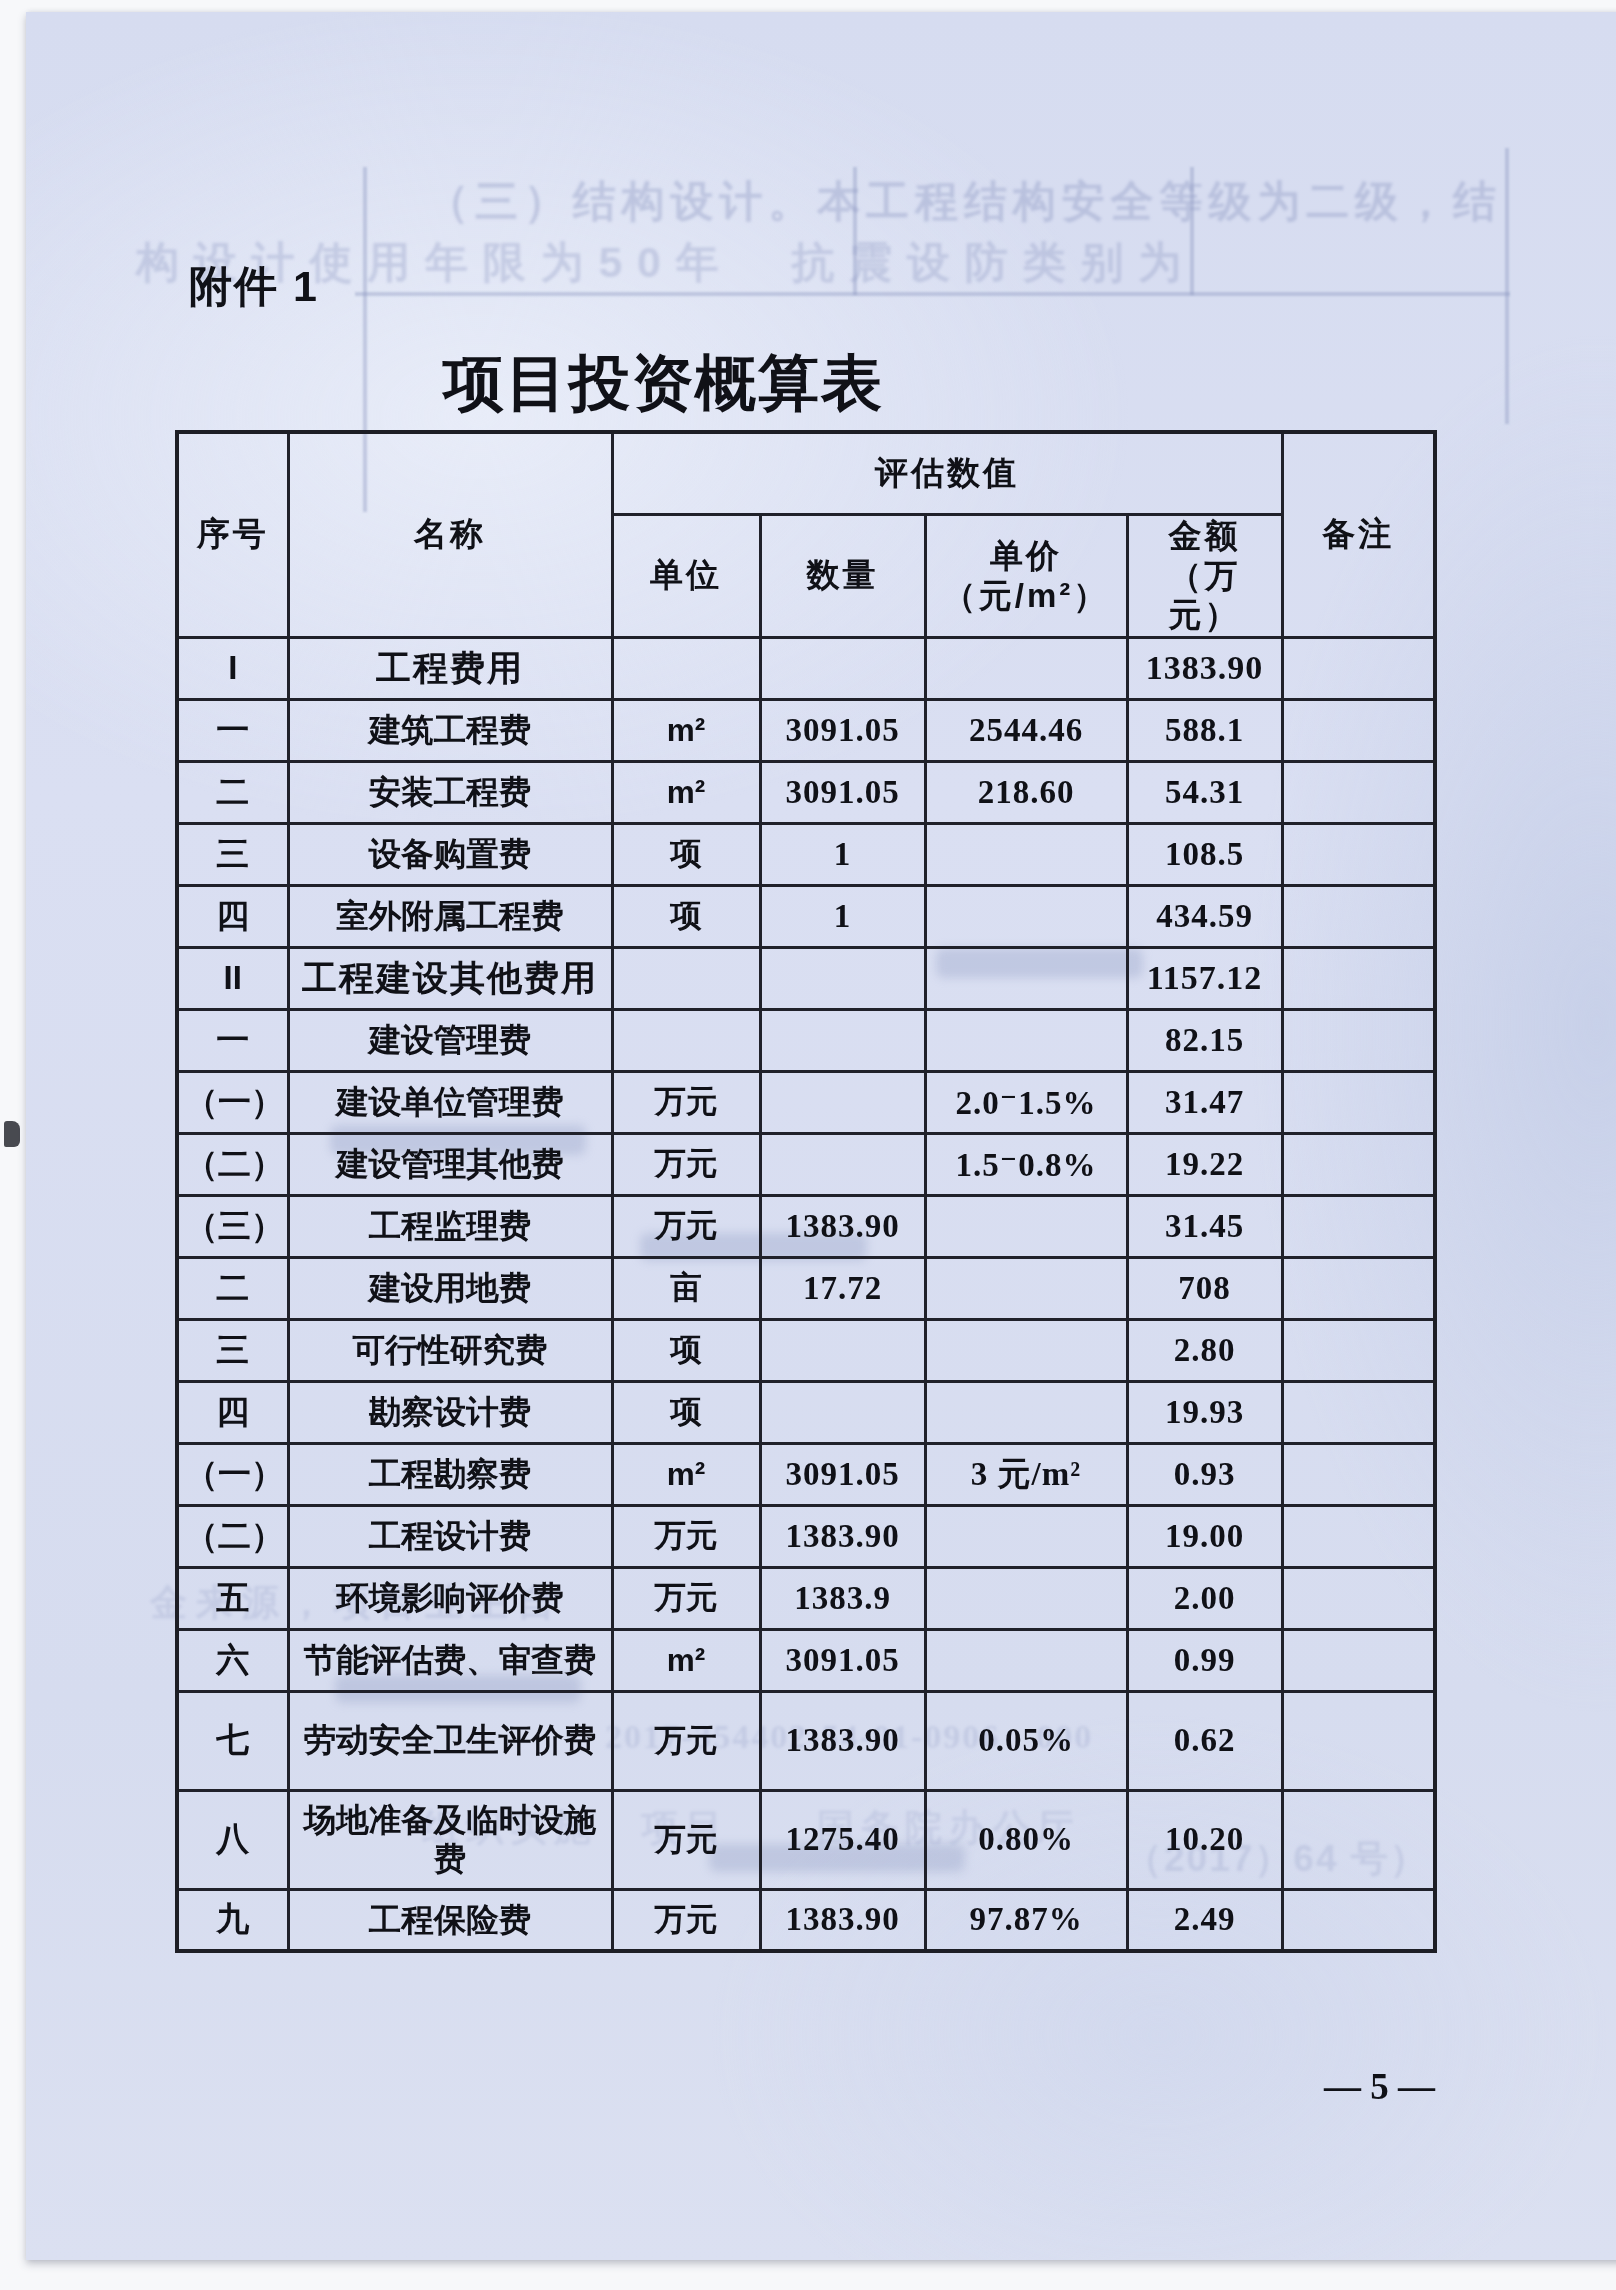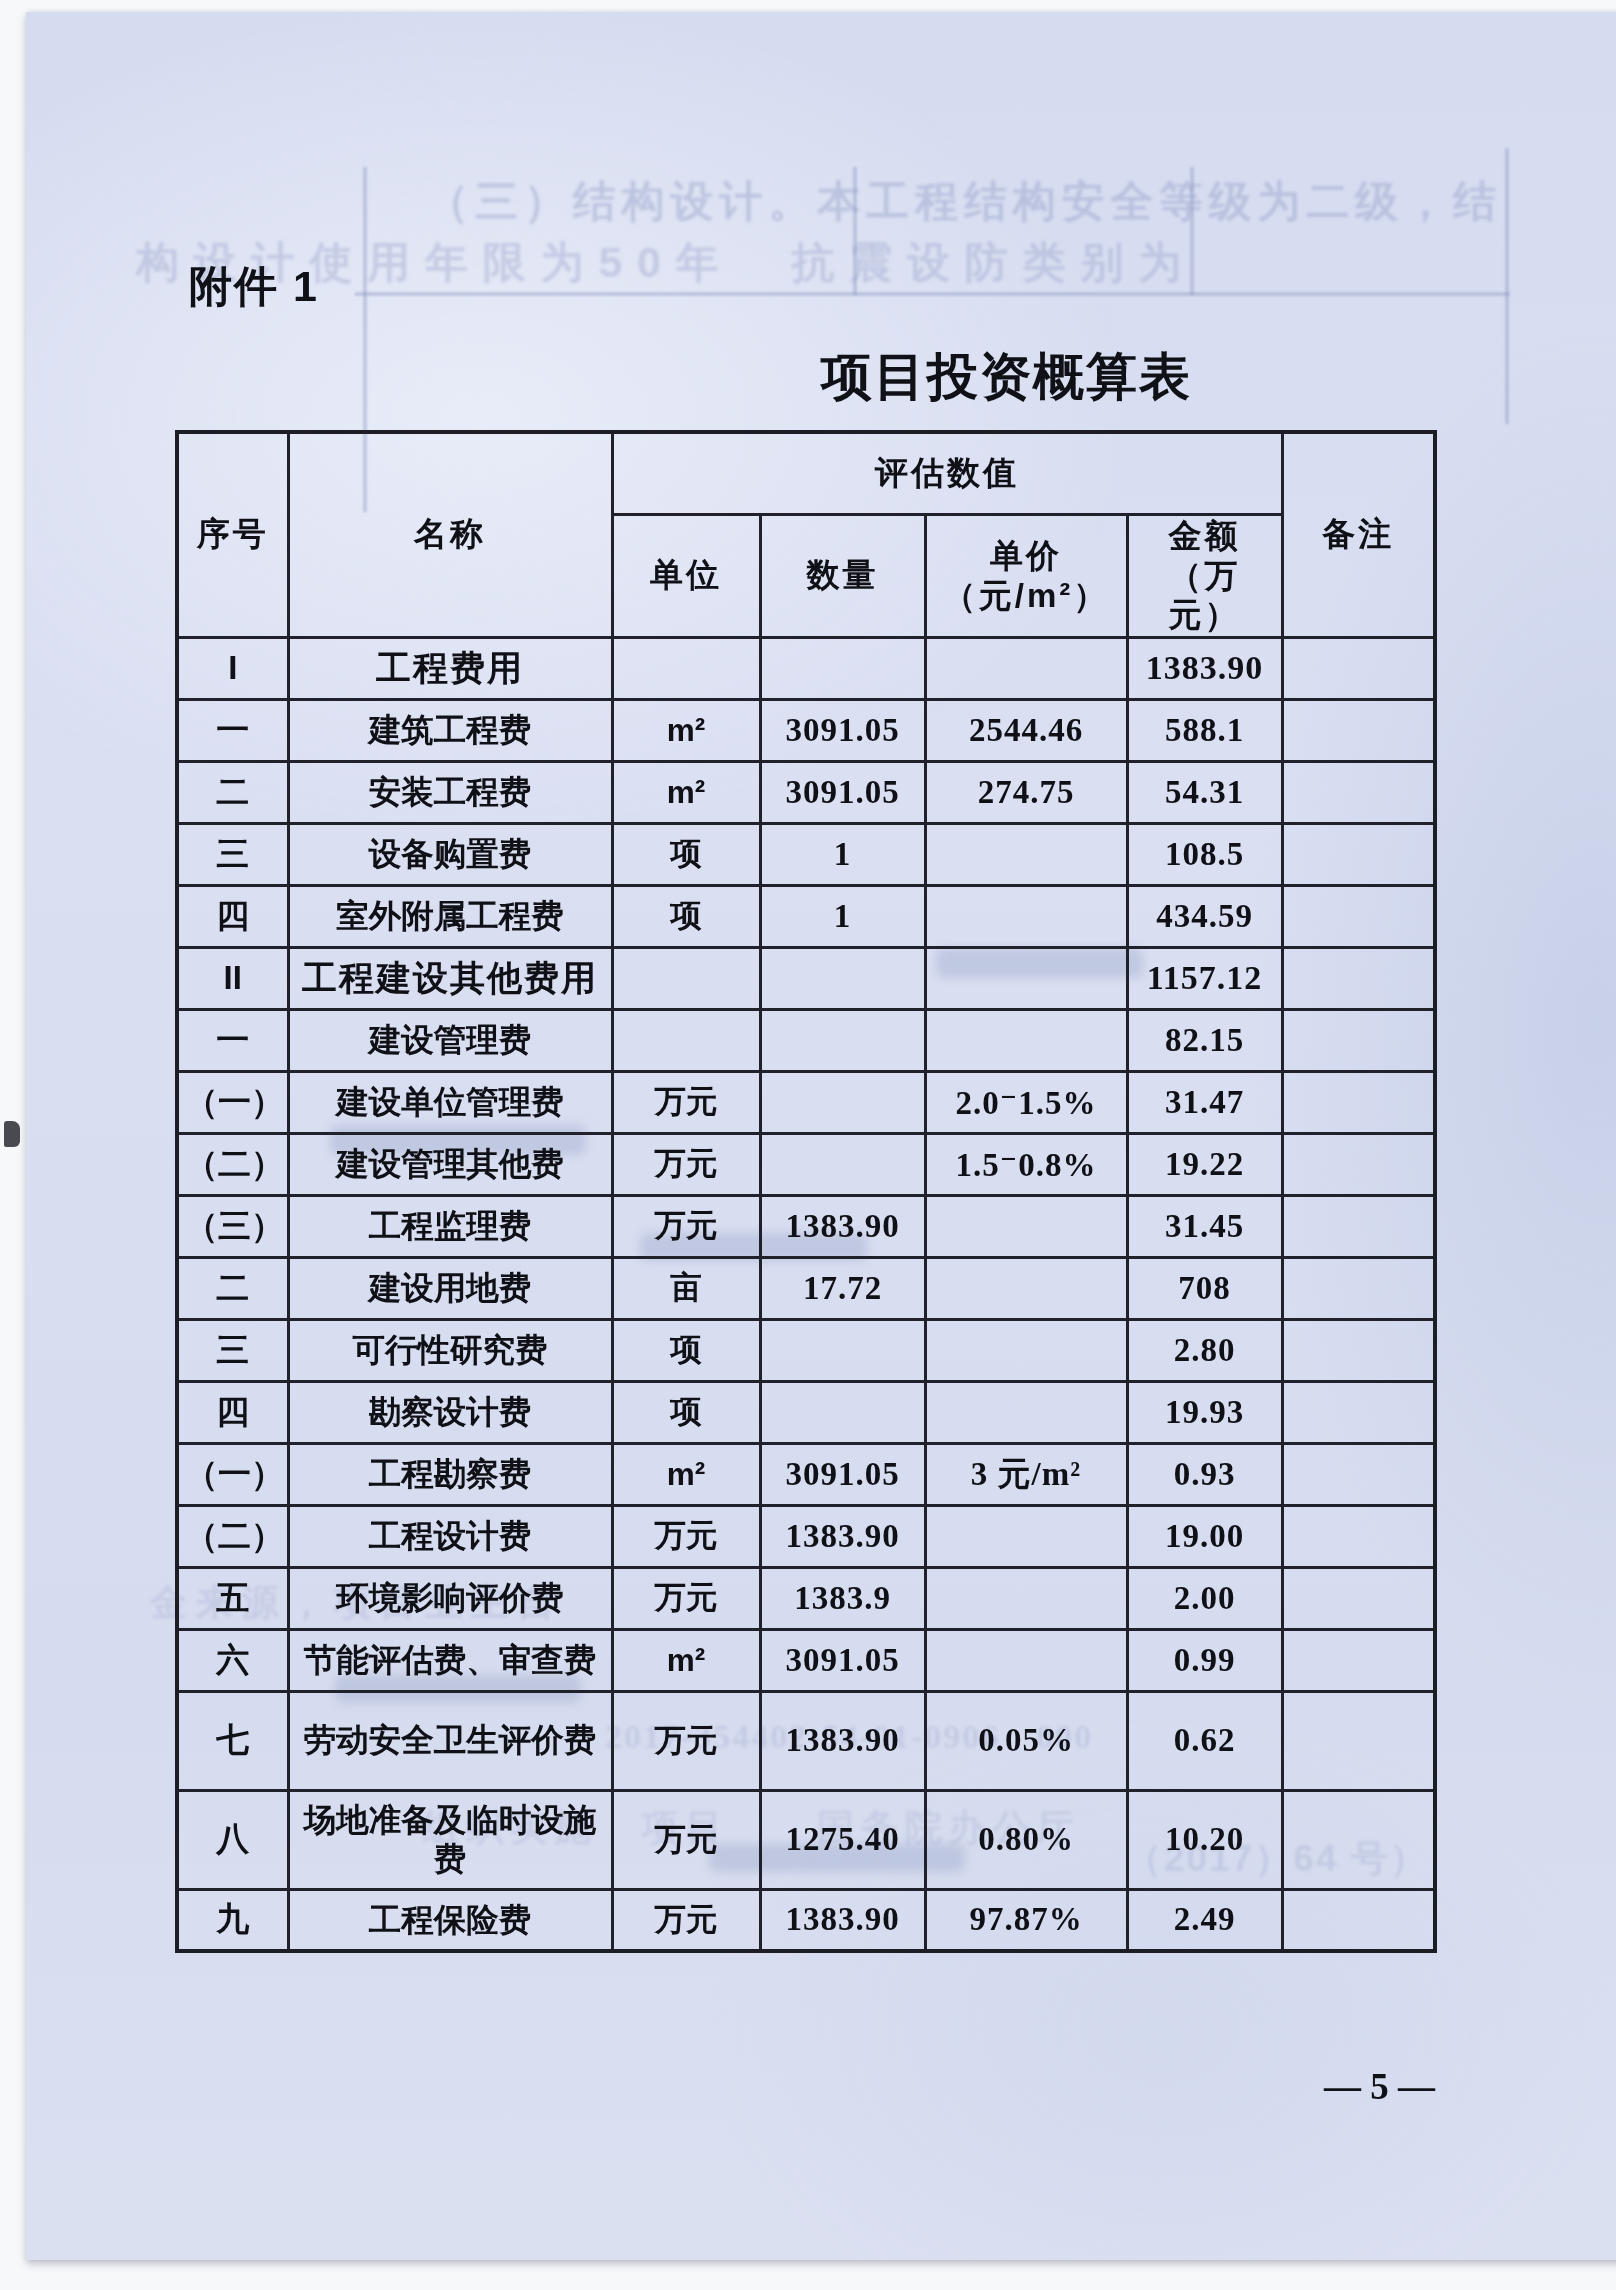--- a/index.html
+++ b/index.html
@@ -34,22 +34,22 @@
   #gh1{left:355px;top:292px;width:1155px;height:3.9px;}
   #sm1{left:936px;top:948px;width:207px;height:29.6px;}
   #sm2{left:330px;top:1125px;width:256px;height:29.6px;}
   #sm3{left:640px;top:1233px;width:227px;height:27.6px;}
   #sm4{left:335px;top:1675px;width:246px;height:27.6px;}
   #sm5{left:709px;top:1844px;width:256px;height:27.6px;}
   #ink-mark{position:absolute;left:3.9px;top:1121px;width:15.8px;height:25.6px;
             background:#2a2c33;border-radius:3px 7.9px 5.9px 2px;opacity:.85;filter:blur(0.6px);}
   
   #attachment{position:absolute;left:189px;top:258px;font-size:43px;font-weight:700;letter-spacing:2px;}
-  #doc-title{position:absolute;left:443px;top:343px;width:749px;text-align:right;
-             font-size:51px;font-weight:700;letter-spacing:2px;}
+  #doc-title{position:absolute;left:443px;top:343px;width:749px;text-align:left;
+             font-size:61px;font-weight:700;letter-spacing:2px;}
   
   #page-number{position:absolute;left:1281px;top:2065px;width:197px;text-align:center;
                font-size:37px;font-weight:700;
                font-family:"Liberation Serif","DejaVu Serif",serif;}
   
   #budget-table{position:absolute;left:175px;top:430px;width:1258px;
                 border-collapse:collapse;table-layout:fixed;
                 border:4.9px solid #1d1e25;}
   #budget-table td{border:3px solid #20212a;text-align:center;vertical-align:middle;
                    padding:0 5.9px;overflow:hidden;}
@@ -143,21 +143,21 @@
         <td class="num">3091.05</td>
         <td class="num">2544.46</td>
         <td class="num">588.1</td>
         <td class="num"></td>
       </tr>
       <tr class="row">
         <td class="c-sn">二</td>
         <td class="c-name">安装工程费</td>
         <td class="c-unit">m²</td>
         <td class="num">3091.05</td>
-        <td class="num">274.75</td>
+        <td class="num">218.60</td>
         <td class="num">54.31</td>
         <td class="num"></td>
       </tr>
       <tr class="row">
         <td class="c-sn">三</td>
         <td class="c-name">设备购置费</td>
         <td class="c-unit">项</td>
         <td class="num">1</td>
         <td class="num"></td>
         <td class="num">108.5</td>

